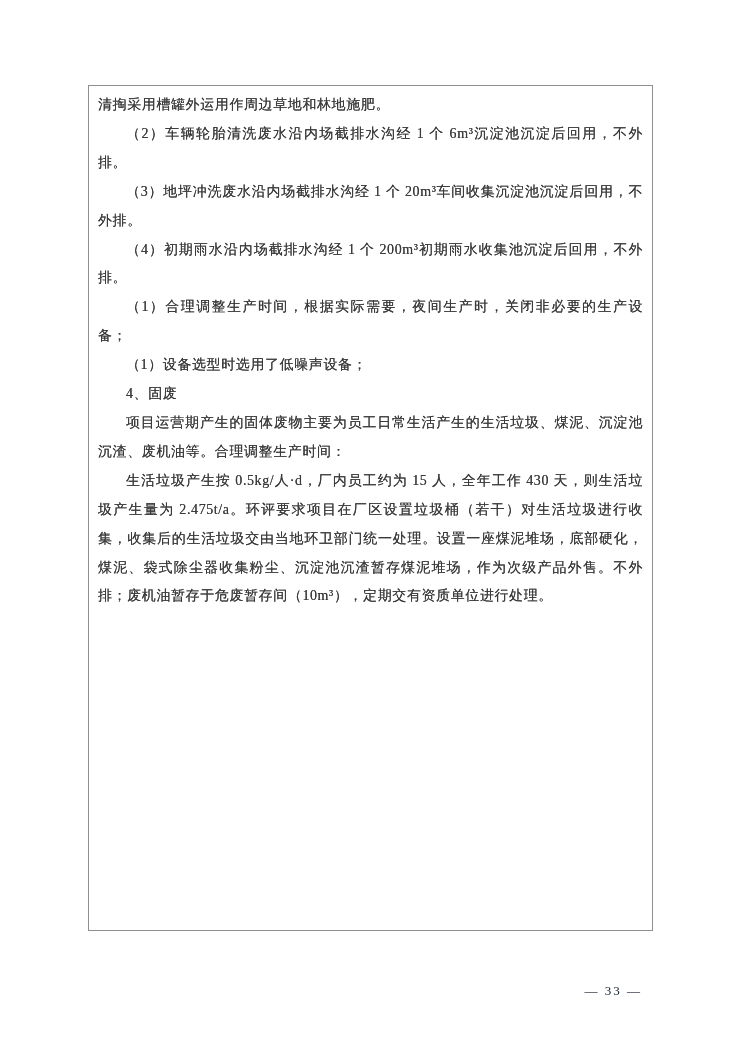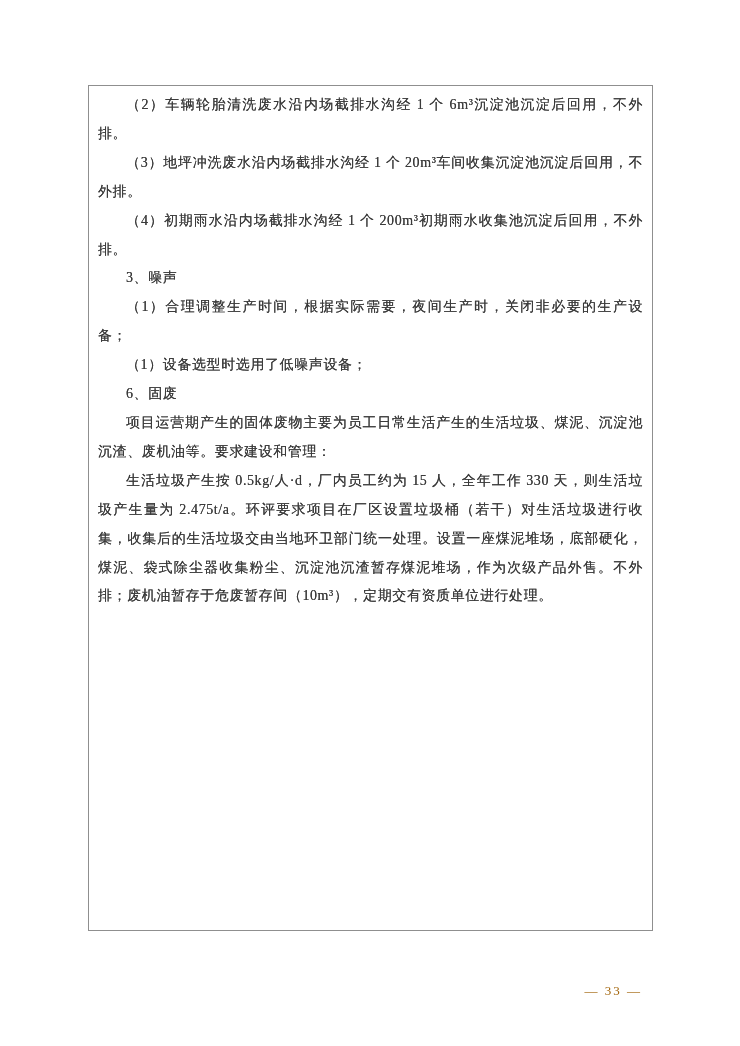--- a/index.html
+++ b/index.html
@@ -38,38 +38,38 @@
     filter: blur(0.25px);
   }
   .indent {
     text-indent: 2em;
   }
   .footer {
     position: absolute;
     top: 983px;
     right: 98px;
     font-size: 13px;
-    color: #a16207;
+    color: #0f172a;
     letter-spacing: 2px;
     white-space: nowrap;
     filter: blur(0.3px);
   }
 </style>
 </head>
 <body>
 
 <div class="page">
 
   <div class="doc-box">
+    <p class="para">清掏采用槽罐外运用作周边草地和林地施肥。</p>
     <p class="para indent">（2）车辆轮胎清洗废水沿内场截排水沟经 1 个 6m³沉淀池沉淀后回用，不外排。</p>
     <p class="para indent">（3）地坪冲洗废水沿内场截排水沟经 1 个 20m³车间收集沉淀池沉淀后回用，不外排。</p>
     <p class="para indent">（4）初期雨水沿内场截排水沟经 1 个 200m³初期雨水收集池沉淀后回用，不外排。</p>
-    <p class="para indent">3、噪声</p>
     <p class="para indent">（1）合理调整生产时间，根据实际需要，夜间生产时，关闭非必要的生产设备；</p>
     <p class="para indent">（1）设备选型时选用了低噪声设备；</p>
-    <p class="para indent">6、固废</p>
-    <p class="para indent">项目运营期产生的固体废物主要为员工日常生活产生的生活垃圾、煤泥、沉淀池沉渣、废机油等。要求建设和管理：</p>
-    <p class="para indent">生活垃圾产生按 0.5kg/人·d，厂内员工约为 15 人，全年工作 330 天，则生活垃圾产生量为 2.475t/a。环评要求项目在厂区设置垃圾桶（若干）对生活垃圾进行收集，收集后的生活垃圾交由当地环卫部门统一处理。设置一座煤泥堆场，底部硬化，煤泥、袋式除尘器收集粉尘、沉淀池沉渣暂存煤泥堆场，作为次级产品外售。不外排；废机油暂存于危废暂存间（10m³），定期交有资质单位进行处理。</p>
+    <p class="para indent">4、固废</p>
+    <p class="para indent">项目运营期产生的固体废物主要为员工日常生活产生的生活垃圾、煤泥、沉淀池沉渣、废机油等。合理调整生产时间：</p>
+    <p class="para indent">生活垃圾产生按 0.5kg/人·d，厂内员工约为 15 人，全年工作 430 天，则生活垃圾产生量为 2.475t/a。环评要求项目在厂区设置垃圾桶（若干）对生活垃圾进行收集，收集后的生活垃圾交由当地环卫部门统一处理。设置一座煤泥堆场，底部硬化，煤泥、袋式除尘器收集粉尘、沉淀池沉渣暂存煤泥堆场，作为次级产品外售。不外排；废机油暂存于危废暂存间（10m³），定期交有资质单位进行处理。</p>
   </div>
 
   <div class="footer">— 33 —</div>
 
 </div>
 
 </body></html>

